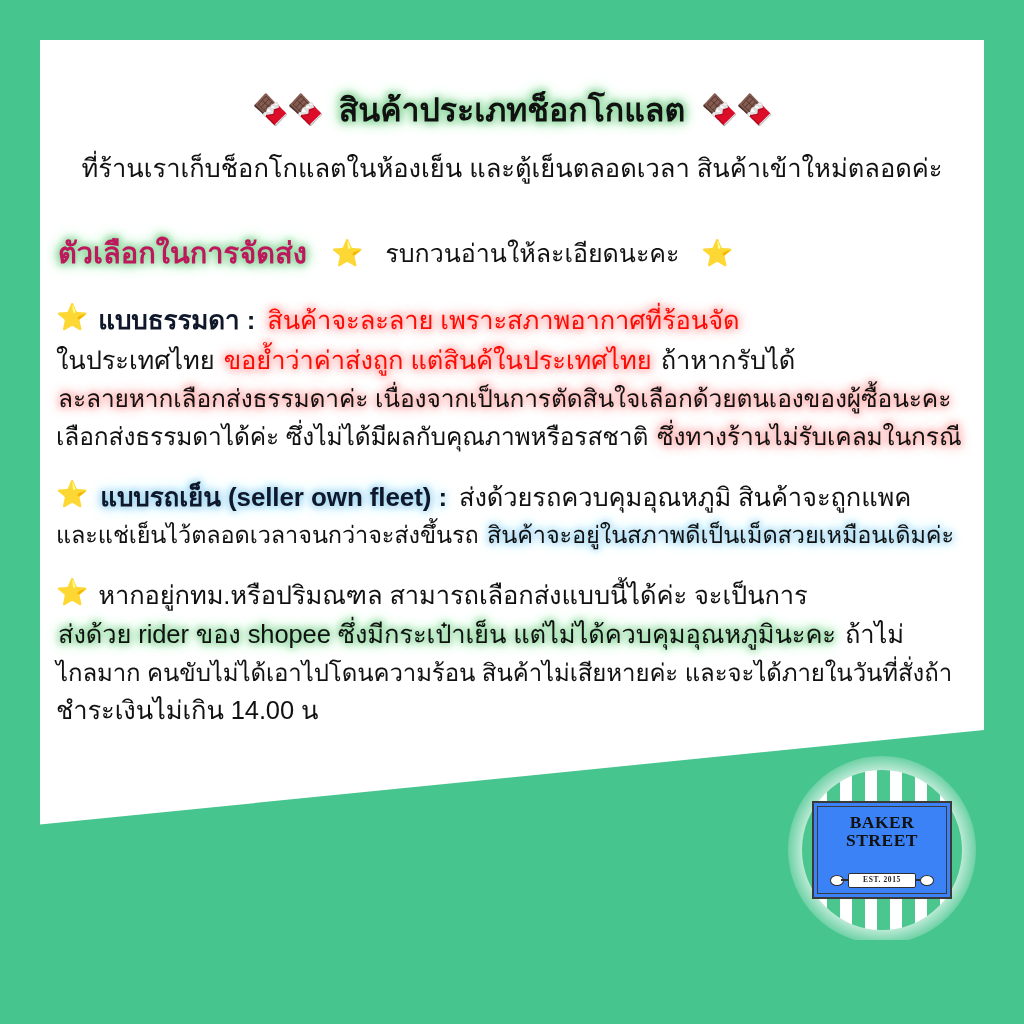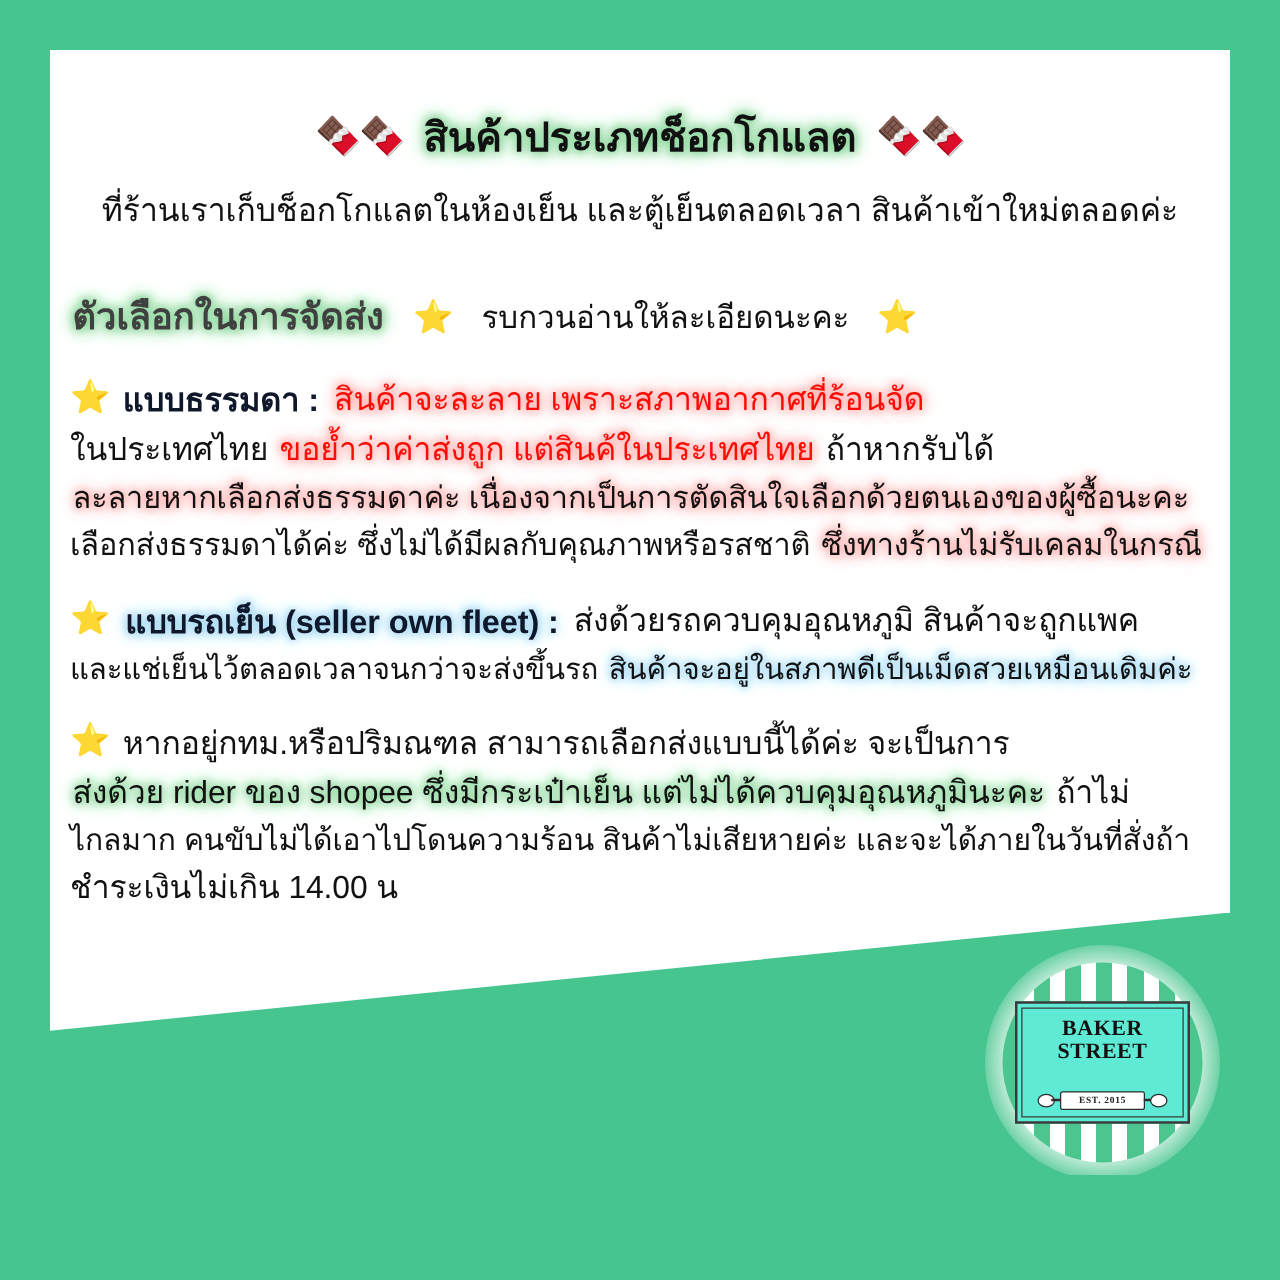--- a/index.html
+++ b/index.html
@@ -115,21 +115,21 @@
   
   .opts-row {
     display: flex;
     align-items: center;
     margin-top: 42px;
     gap: 22px;
   }
   .opts-title {
     font-size: 29px;
     font-weight: bold;
-    color: #404040;
+    color: #be185d;
     white-space: nowrap;
   }
   .star { font-size: 26px; line-height: 1; }
   .opts-note {
     font-size: 25px;
     color: #111;
     white-space: nowrap;
   }
 
   
@@ -176,21 +176,21 @@
         #4BC68E 0px, #4BC68E 13px,
         #ffffff 13px, #ffffff 25px
       );
   }
   .logo-plate {
     position: absolute;
     left: 10px;
     right: 10px;
     top: 50%;
     transform: translateY(-50%);
-    background: #5eead4;
+    background: #3b82f6;
     border: 2px solid #3a3a3a;
     padding: 3px;
   }
   .logo-plate-inner {
     border: 1px solid #3a3a3a;
     padding: 7px 4px 6px 4px;
     text-align: center;
   }
   .logo-name {
     font-family: "Liberation Serif", "DejaVu Serif", serif;

